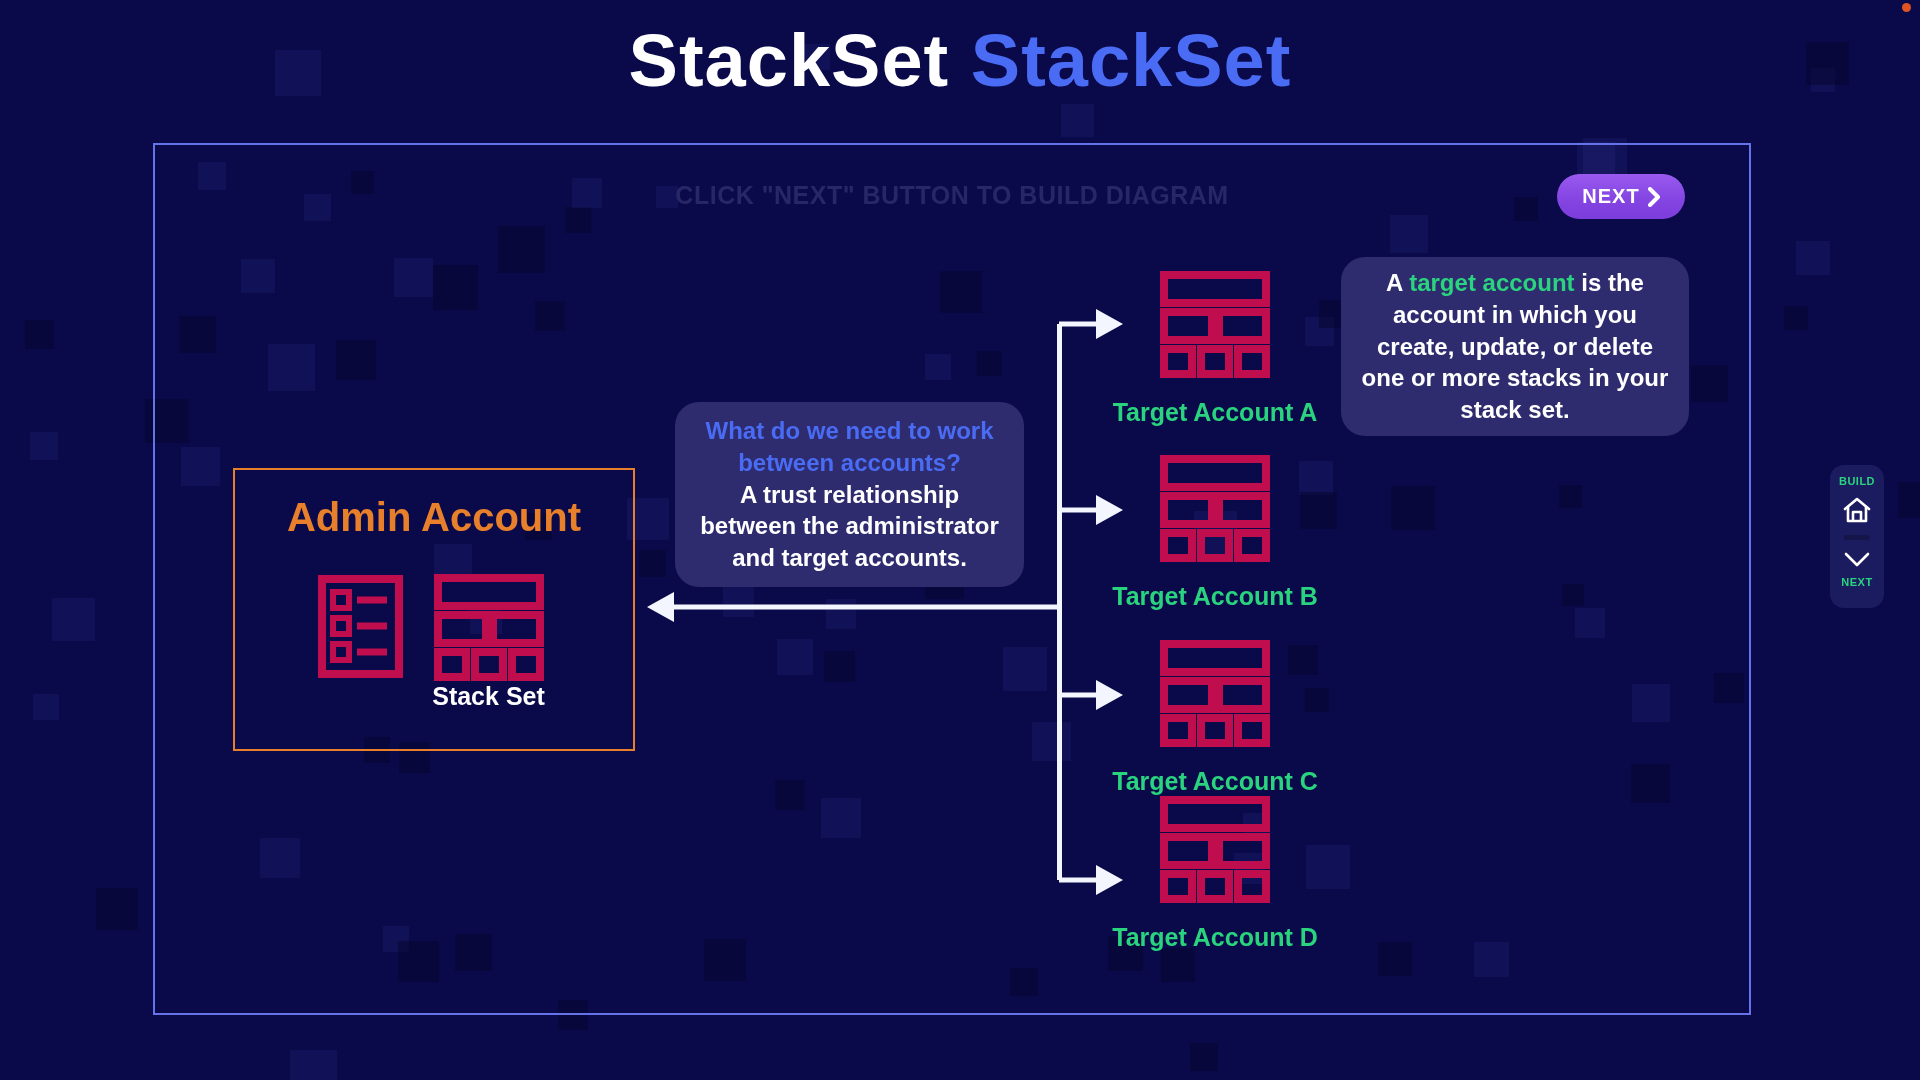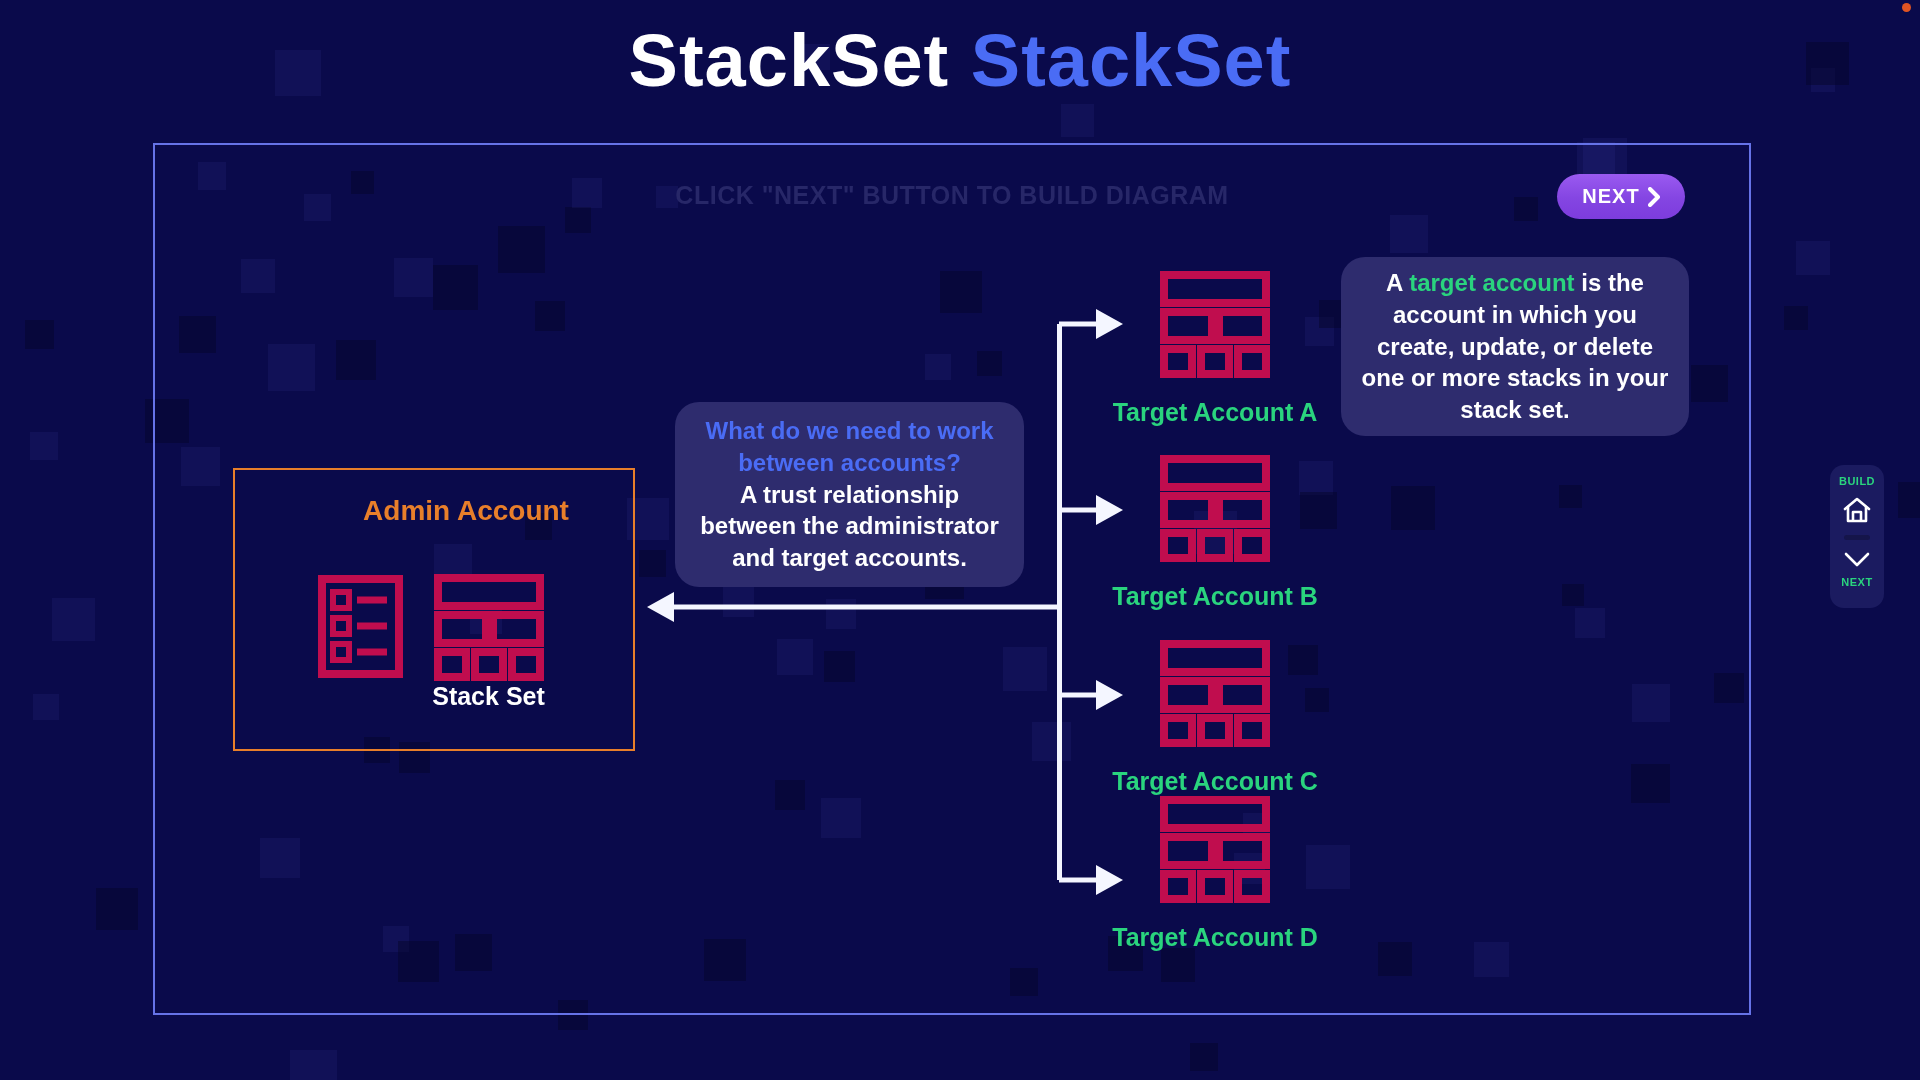--- a/index.html
+++ b/index.html
@@ -40,21 +40,21 @@
   .box-admin-info  { left:104px;  top:148px; width:347px; height:149px; padding:0 26px; }
   .box-question    { left:520px;  top:257px; width:349px; height:185px; padding:0 18px; }
   .box-target-info { left:1186px; top:112px; width:348px; height:179px; padding:0 20px; }
   .hl-orange { color:#e87f2a; }
   .hl-green  { color:#2ad47e; }
   .txt-blue  { color:#4a6cf5; }
 
   .admin-box { position:absolute; left:78px; top:323px; width:402px; height:283px;
     border:2px solid #e87f2a; }
   .admin-title { position:absolute; top:25px; left:0; width:100%; text-align:center;
-    color:#e87f2a; font-size:28px; font-weight:800;margin-left:32px; }
+    color:#e87f2a; font-size:40px; font-weight:800; }
   .admin-box .list-icon  { position:absolute; left:82px;  top:104px; }
   .admin-box .stack-icon { position:absolute; left:199px; top:104px; }
   .stackset-label { position:absolute; left:161px; top:212px; width:185px; text-align:center;
     font-size:25px; font-weight:800; color:#fff; }
 
   .arrows { position:absolute; left:0; top:0; width:1598px; height:872px;
     pointer-events:none; }
 
   .target-item { position:absolute; left:960px; width:200px;
     display:flex; flex-direction:column; align-items:center; }

